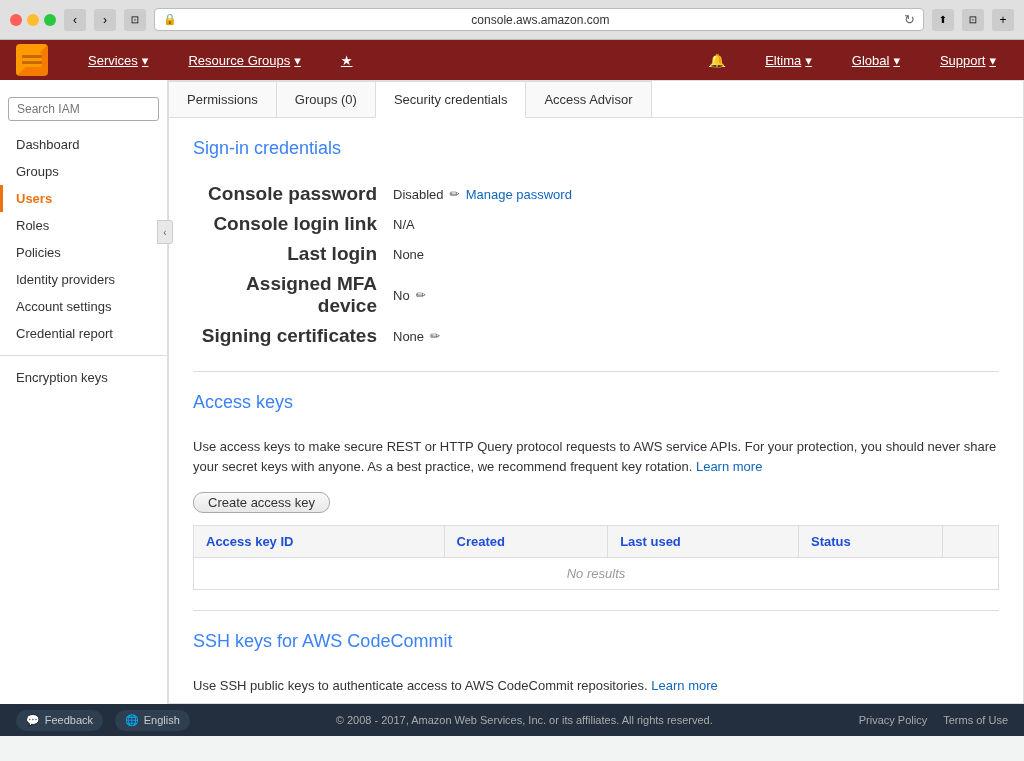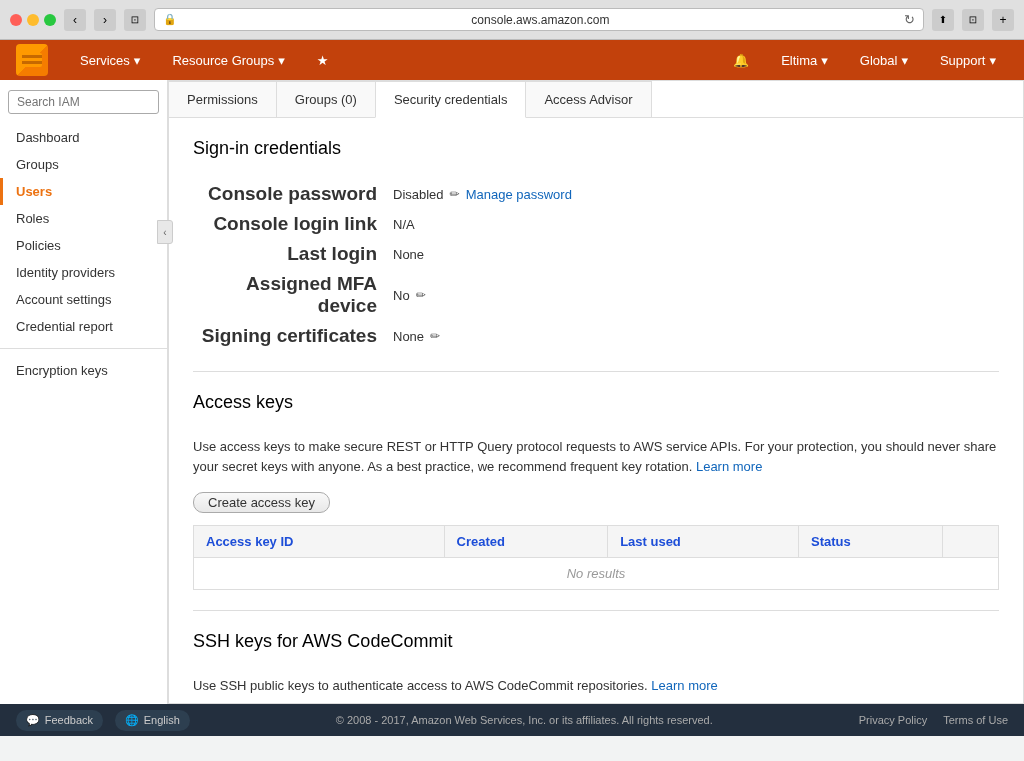--- a/index.html
+++ b/index.html
@@ -53,27 +53,28 @@
     .reload-btn {
       background: none;
       border: none;
       cursor: pointer;
       font-size: 13px;
       color: #666;
     }
 
     
     .aws-nav {
-      background: #c2410c;
+      background: #7f1d1d;
       color: white;
       display: flex;
       align-items: center;
       padding: 0 16px;
       height: 40px;
-      gap: 8px;
+      gap: 16px;
+      text-decoration: underline;
     }
     .aws-logo {
       width: 32px; height: 32px;
       background: linear-gradient(135deg, #ff9900 50%, #f57c00 50%);
       border-radius: 4px;
       display: flex; align-items: center; justify-content: center;
       margin-right: 12px;
       position: relative;
     }
     .aws-logo::before {
@@ -110,21 +111,21 @@
 
     
     .sidebar {
       width: 168px;
       background: white;
       border-right: 1px solid #ddd;
       padding: 10px 0;
       flex-shrink: 0;
     }
     .sidebar-search {
-      margin: 0 8px 10px;
+      margin: 7px 8px 10px;
       padding: 4px 8px;
       border: 1px solid #aaa;
       border-radius: 3px;
       font-size: 12px;
       width: calc(100% - 16px);
     }
     .sidebar-toggle {
       position: absolute;
       left: 157px;
       top: 140px;
@@ -195,21 +196,21 @@
       z-index: 1;
       margin-bottom: -1px;
     }
 
     
     .content-inner { padding: 20px 24px; }
     
     .section-title {
       font-size: 18px;
       font-weight: normal;
-      color: #000000;
+      color: #3b82f6;
       margin-bottom: 16px;
       padding-bottom: 8px;
     }
 
     .credentials-table { margin-bottom: 24px; }
     .cred-row {
       display: flex;
       margin-bottom: 8px;
       align-items: center;
     }

